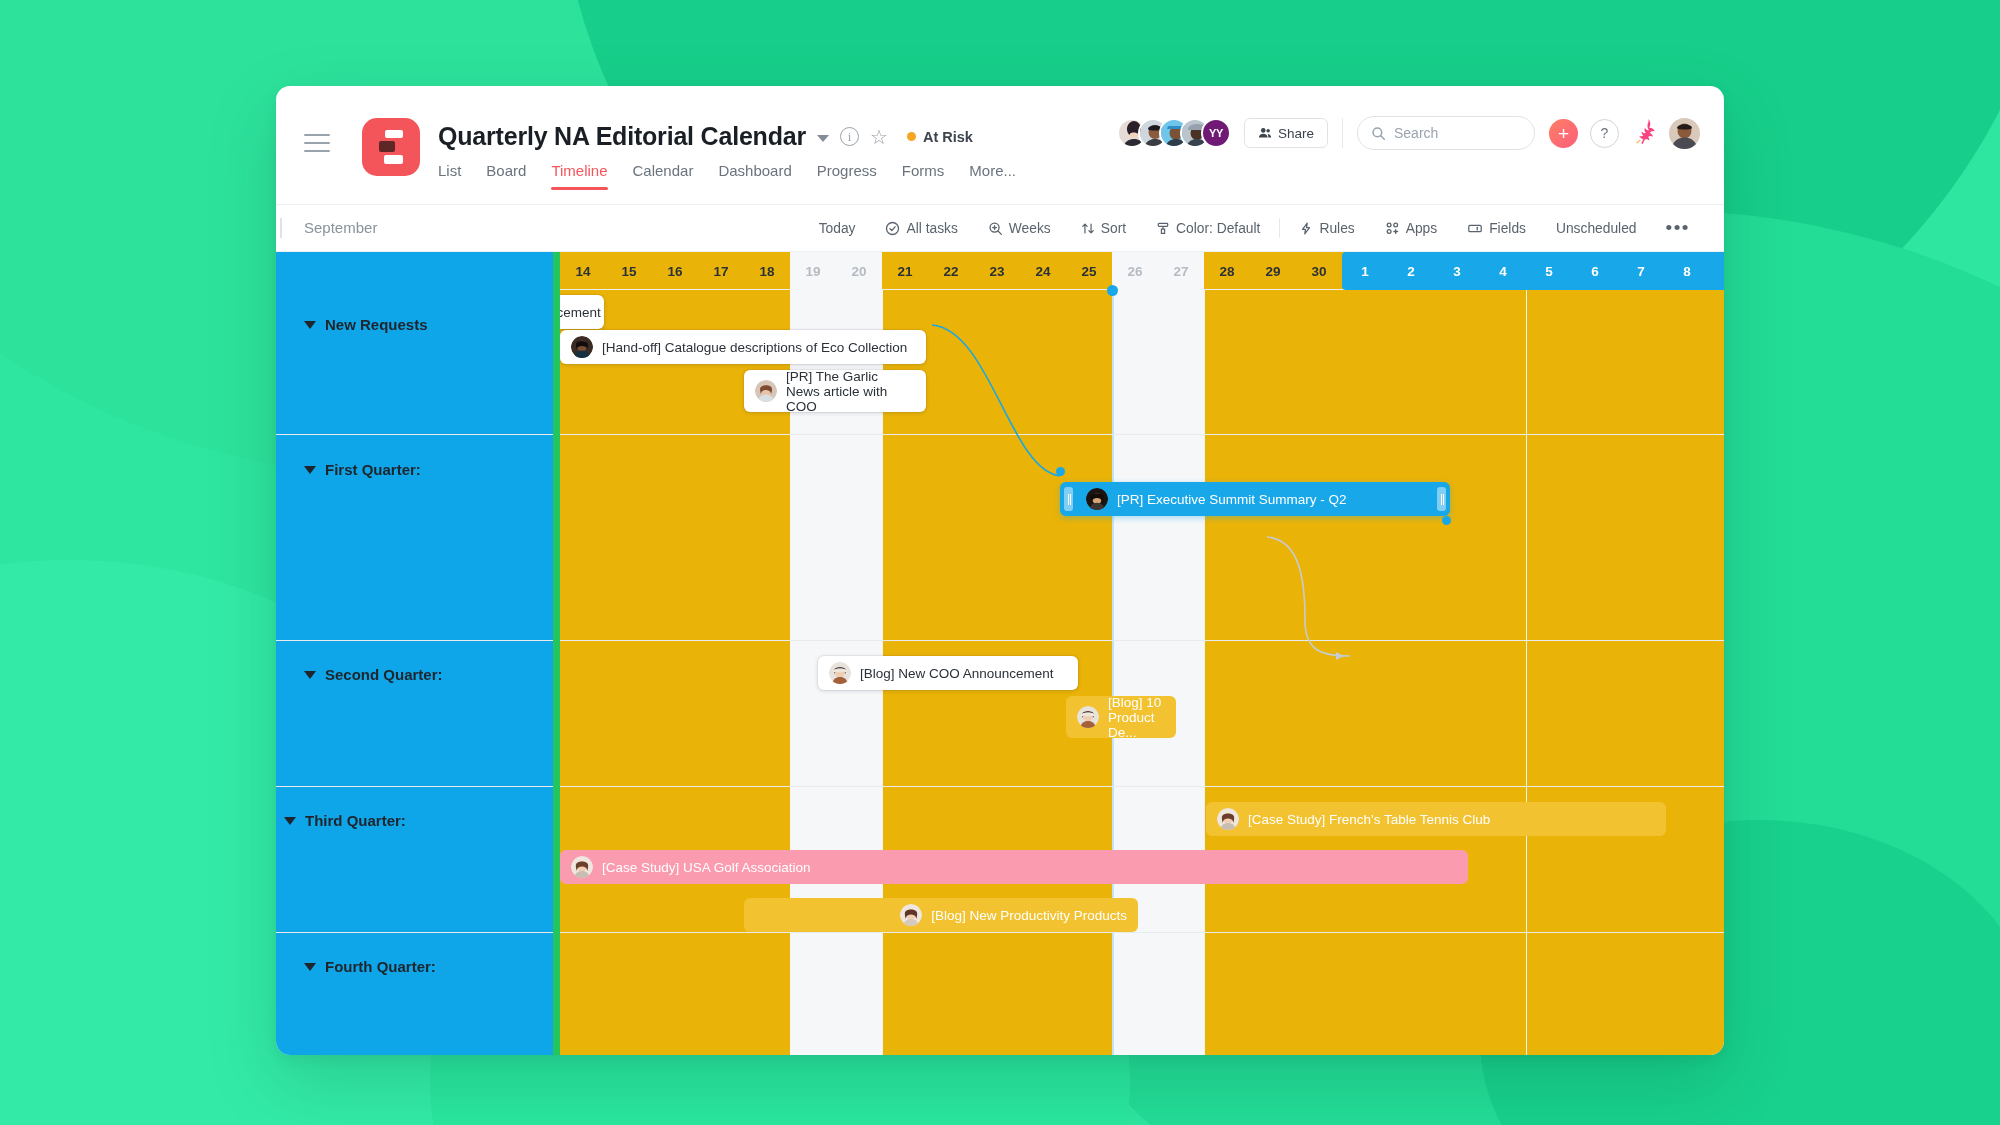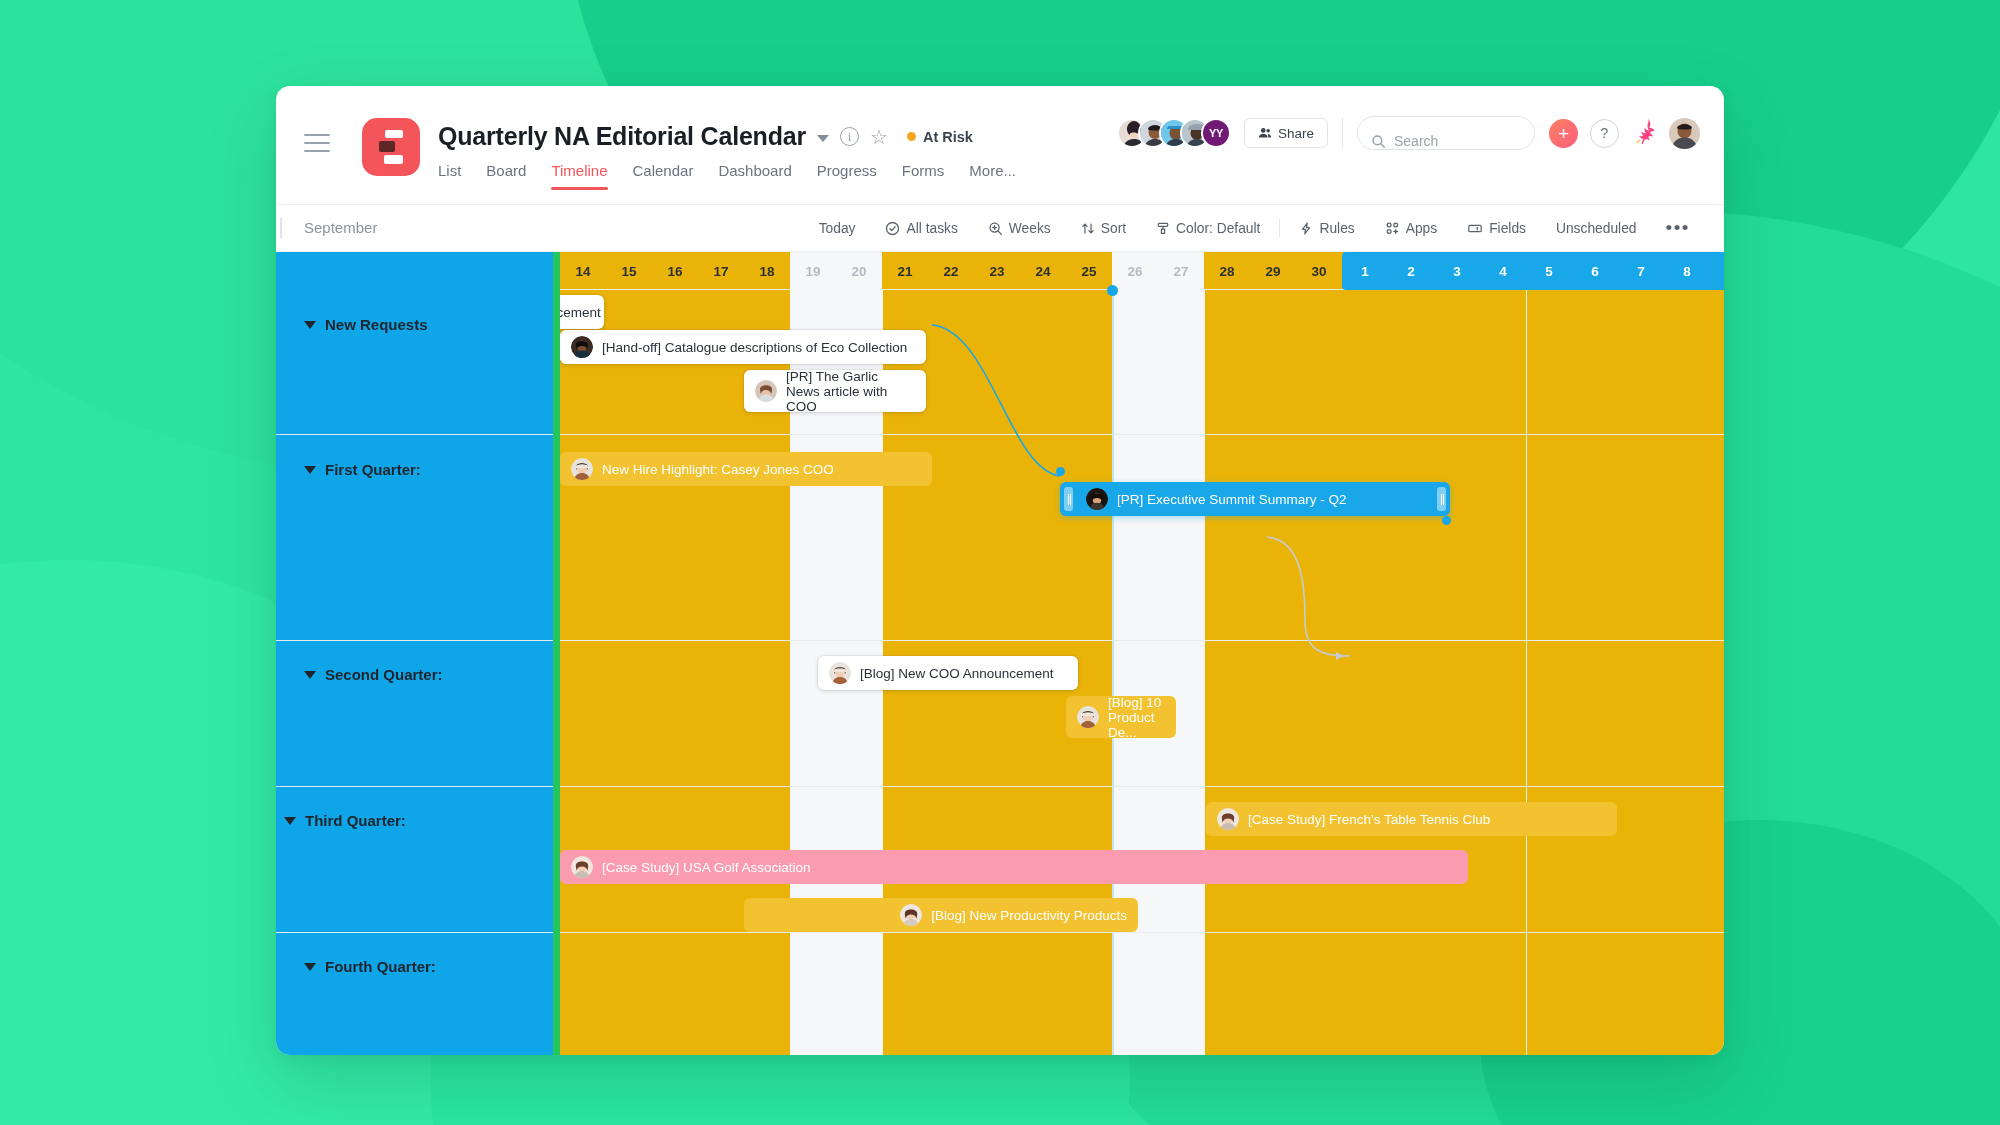--- a/index.html
+++ b/index.html
@@ -82,21 +82,21 @@
     margin-left: 13px;
     height: 30px; padding: 0 13px;
     border: 1px solid #dfe3e8; border-radius: 6px;
     display: flex; align-items: center; gap: 6px;
     font-size: 13.5px; color: #3c444d; background: #fff; cursor: pointer;
   }
   .divider-v { width: 1px; height: 30px; background: #e6e9ed; margin: 0 14px; }
   .search-box {
     width: 178px; height: 34px;
     border: 1px solid #dfe3e8; border-radius: 17px;
-    display: flex; align-items: flex-end; gap: 8px; padding: 0 13px;
+    display: flex; align-items: center; gap: 8px; padding: 0 13px;
     cursor: text;
   }
   .search-box input {
     border: none; outline: none; font-size: 14px; color: #6b747e;
     font-family: "Liberation Sans", sans-serif; width: 110px; background: transparent;
   }
   .search-box input::placeholder { color: #9aa3ad; }
   .plus-btn {
     width: 29px; height: 29px; border-radius: 50%;
     background: linear-gradient(135deg,#fd7e63,#fb5f7d);
@@ -527,76 +527,64 @@
             <svg width="22" height="22" viewBox="0 0 22 22">
                 <circle cx="11" cy="11" r="11" fill="#d7c6b8"></circle>
                 <ellipse cx="11" cy="10.5" rx="5" ry="5.6" fill="#e8c3a8"></ellipse>
                 <path d="M3 22c0-4.6 3.6-7.4 8-7.4s8 2.8 8 7.4z" fill="#d9dee3"></path>
                 <path d="M5 9c0-5 12-5 12 0 0 3-1 5-1 5s0-4-5-4-5 4-5 4-1-2-1-5z" fill="#7c4b32"></path>
               </svg>
           </span>
           <span class="btxt">[PR] The Garlic News article with COO</span>
         </div>
 
-        <div class="bar yellow" style="left:0px;top:162px;width:372px;">
+
+        <div class="dep-dot" style="left:496px;top:177px;"></div>
+        <div class="bar blue" style="left:500px;top:192px;width:390px;padding-left:26px;">
+          <span class="handle l"></span>
+          <span class="bav">
+            <svg width="22" height="22" viewBox="0 0 22 22">
+                <circle cx="11" cy="11" r="11" fill="#1b1410"></circle>
+                <ellipse cx="11" cy="10.5" rx="4.8" ry="5.6" fill="#d9a379"></ellipse>
+                <path d="M3.5 22c0-4.4 3.4-7.2 7.5-7.2s7.5 2.8 7.5 7.2z" fill="#3e3530"></path>
+                <path d="M4.6 9c0-5 12.8-5 12.8 0 0 4-1.4 6-1.4 6s.4-5-5-5-5 5-5 5S4.6 13 4.6 9z" fill="#130c09"></path>
+              </svg>
+          </span>
+          <span class="btxt">[PR] Executive Summit Summary - Q2</span>
+          <span class="handle r"></span>
+        </div>
+        <div class="dep-dot" style="left:882px;top:226px;"></div>
+
+        <div class="bar white" style="left:258px;top:366px;width:260px;">
           <span class="bav">
             <svg width="22" height="22" viewBox="0 0 22 22">
                 <circle cx="11" cy="11" r="11" fill="#e8e2dc"></circle>
                 <ellipse cx="11" cy="10.5" rx="4.6" ry="5.4" fill="#f0cdb0"></ellipse>
                 <path d="M3.5 22c0-4.4 3.4-7 7.5-7s7.5 2.6 7.5 7z" fill="#a2613a"></path>
                 <path d="M5 8.5c0-4.5 12-4.5 12 0 0 2-1 3.5-1 3.5s.5-4-5-4-5 4-5 4-1-1.5-1-3.5z" fill="#2b2028"></path>
                 <path d="M3.6 8.8c1.6-3.4 13.2-3.4 14.8 0 .4 1-1 1.4-1 1.4H4.6s-1.4-.4-1-1.4z" fill="#efe6db"></path>
               </svg>
           </span>
-          <span class="btxt">New Hire Highlight: Casey Jones COO</span>
-        </div>
-
-        <div class="dep-dot" style="left:496px;top:177px;"></div>
-        <div class="bar blue" style="left:500px;top:192px;width:390px;padding-left:26px;">
-          <span class="handle l"></span>
-          <span class="bav">
-            <svg width="22" height="22" viewBox="0 0 22 22">
-                <circle cx="11" cy="11" r="11" fill="#1b1410"></circle>
-                <ellipse cx="11" cy="10.5" rx="4.8" ry="5.6" fill="#d9a379"></ellipse>
-                <path d="M3.5 22c0-4.4 3.4-7.2 7.5-7.2s7.5 2.8 7.5 7.2z" fill="#3e3530"></path>
-                <path d="M4.6 9c0-5 12.8-5 12.8 0 0 4-1.4 6-1.4 6s.4-5-5-5-5 5-5 5S4.6 13 4.6 9z" fill="#130c09"></path>
-              </svg>
-          </span>
-          <span class="btxt">[PR] Executive Summit Summary - Q2</span>
-          <span class="handle r"></span>
-        </div>
-        <div class="dep-dot" style="left:882px;top:226px;"></div>
-
-        <div class="bar white" style="left:258px;top:366px;width:260px;">
+          <span class="btxt">[Blog] New COO Announcement</span>
+        </div>
+
+        <div class="bar yellow tall two-line" style="left:506px;top:406px;width:110px;">
           <span class="bav">
             <svg width="22" height="22" viewBox="0 0 22 22">
                 <circle cx="11" cy="11" r="11" fill="#e8e2dc"></circle>
                 <ellipse cx="11" cy="10.5" rx="4.6" ry="5.4" fill="#f0cdb0"></ellipse>
                 <path d="M3.5 22c0-4.4 3.4-7 7.5-7s7.5 2.6 7.5 7z" fill="#a2613a"></path>
                 <path d="M5 8.5c0-4.5 12-4.5 12 0 0 2-1 3.5-1 3.5s.5-4-5-4-5 4-5 4-1-1.5-1-3.5z" fill="#2b2028"></path>
                 <path d="M3.6 8.8c1.6-3.4 13.2-3.4 14.8 0 .4 1-1 1.4-1 1.4H4.6s-1.4-.4-1-1.4z" fill="#efe6db"></path>
               </svg>
           </span>
-          <span class="btxt">[Blog] New COO Announcement</span>
-        </div>
-
-        <div class="bar yellow tall two-line" style="left:506px;top:406px;width:110px;">
-          <span class="bav">
-            <svg width="22" height="22" viewBox="0 0 22 22">
-                <circle cx="11" cy="11" r="11" fill="#e8e2dc"></circle>
-                <ellipse cx="11" cy="10.5" rx="4.6" ry="5.4" fill="#f0cdb0"></ellipse>
-                <path d="M3.5 22c0-4.4 3.4-7 7.5-7s7.5 2.6 7.5 7z" fill="#a2613a"></path>
-                <path d="M5 8.5c0-4.5 12-4.5 12 0 0 2-1 3.5-1 3.5s.5-4-5-4-5 4-5 4-1-1.5-1-3.5z" fill="#2b2028"></path>
-                <path d="M3.6 8.8c1.6-3.4 13.2-3.4 14.8 0 .4 1-1 1.4-1 1.4H4.6s-1.4-.4-1-1.4z" fill="#efe6db"></path>
-              </svg>
-          </span>
           <span class="btxt">[Blog] 10 Product De...</span>
         </div>
 
-        <div class="bar yellow" style="left:646px;top:512px;width:411px;">
+        <div class="bar yellow" style="left:646px;top:512px;width:460px;">
           <span class="bav">
             <svg width="22" height="22" viewBox="0 0 22 22">
                 <circle cx="11" cy="11" r="11" fill="#efe7df"></circle>
                 <ellipse cx="11" cy="10.5" rx="4.8" ry="5.4" fill="#f2ceb2"></ellipse>
                 <path d="M3.5 22c0-4.4 3.4-7 7.5-7s7.5 2.6 7.5 7z" fill="#c9bdb2"></path>
                 <path d="M4.8 9.5c0-5.5 12.4-5.5 12.4 0 0 3.5-1 5.5-1 5.5s.4-4.5-5.2-4.5S6 15 6 15s-1.2-2-1.2-5.5z" fill="#6b3f2c"></path>
               </svg>
           </span>
           <span class="btxt">[Case Study] French's Table Tennis Club</span>
         </div>

